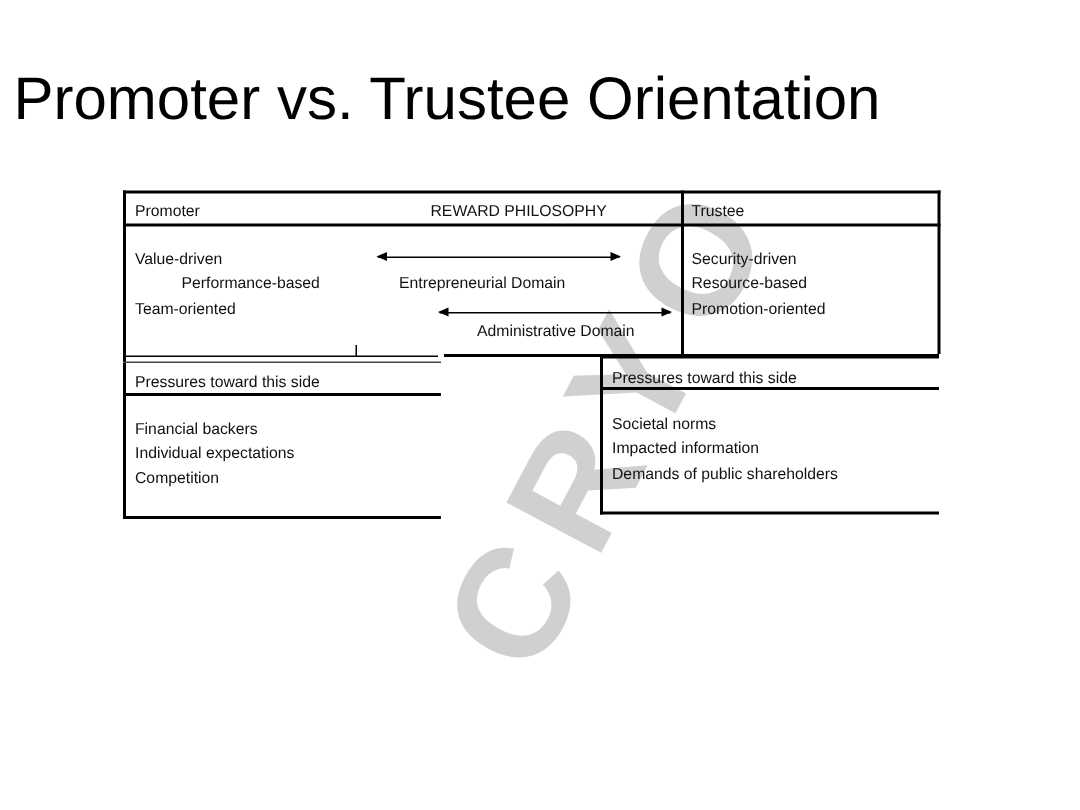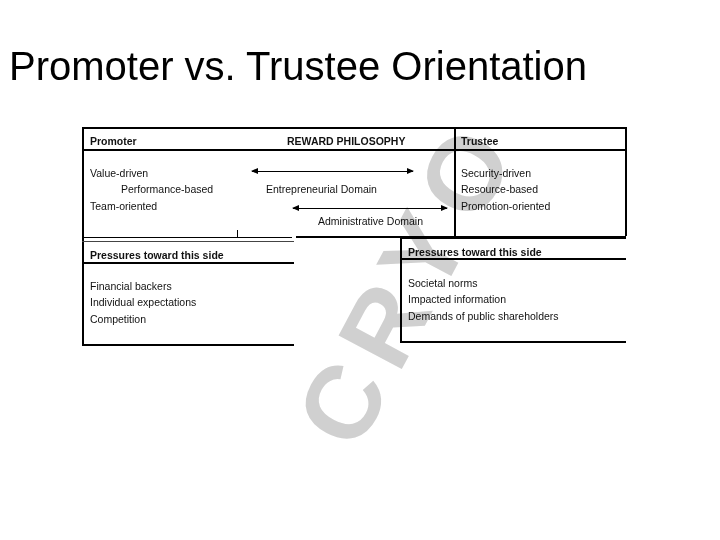--- a/index.html
+++ b/index.html
@@ -4,21 +4,21 @@
 <style>
   html, body { margin:0; padding:0; }
   body { width:720px; height:540px; background:#ffffff; position:relative; overflow:hidden;
          font-family:"Liberation Sans", sans-serif; color:#000; }
   .title { position:absolute; left:0; top:44px; width:596px; text-align:center;
            font-size:40px; font-family:"Liberation Sans", sans-serif; letter-spacing:0px; }
   .line { position:absolute; background:#000; }
   .h { height:2px; }
   .v { width:2px; }
   .t { position:absolute; font-size:10.5px; white-space:nowrap; color:#111; }
-  .b { font-weight:bold;text-align:center; }
+  .b { font-weight:normal;text-align:center; }
   .arrow { position:absolute; height:1px; background:#000; }
   .arrow .hl, .arrow .hr { position:absolute; top:-3px; width:0; height:0;
            border-top:3.5px solid transparent; border-bottom:3.5px solid transparent; }
   .arrow .hl { left:-1px; border-right:7px solid #000; }
   .arrow .hr { right:-1px; border-left:7px solid #000; }
   .wm { position:absolute; left:228px; top:222px; transform:rotate(-62deg);
         transform-origin:center; font-size:104px; font-weight:bold; color:#c8c8c8;
         letter-spacing:14px; white-space:nowrap; opacity:0.85; pointer-events:none;
         font-family:"Liberation Sans", sans-serif; width:360px; text-align:center; }
 </style>

